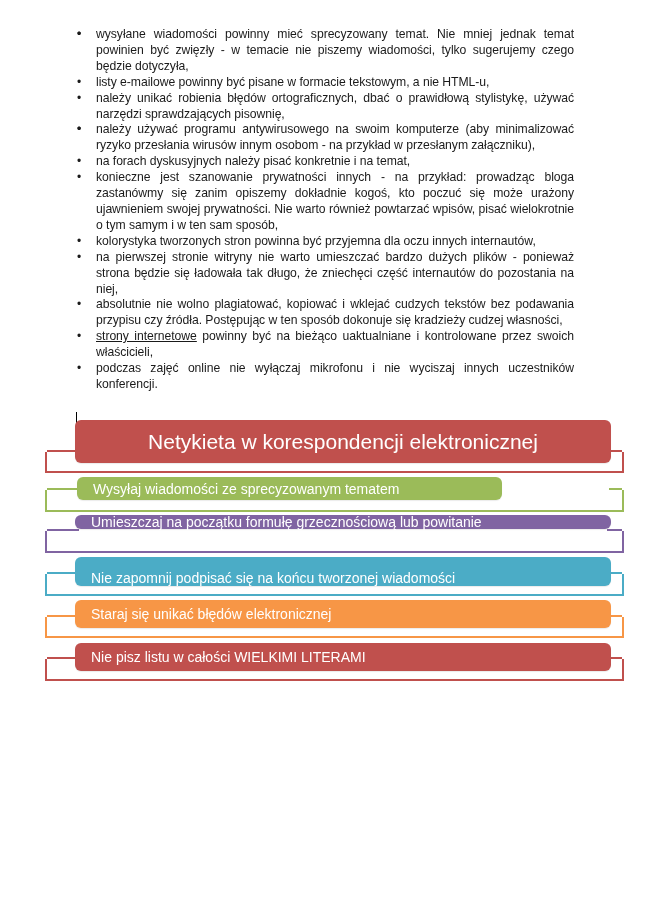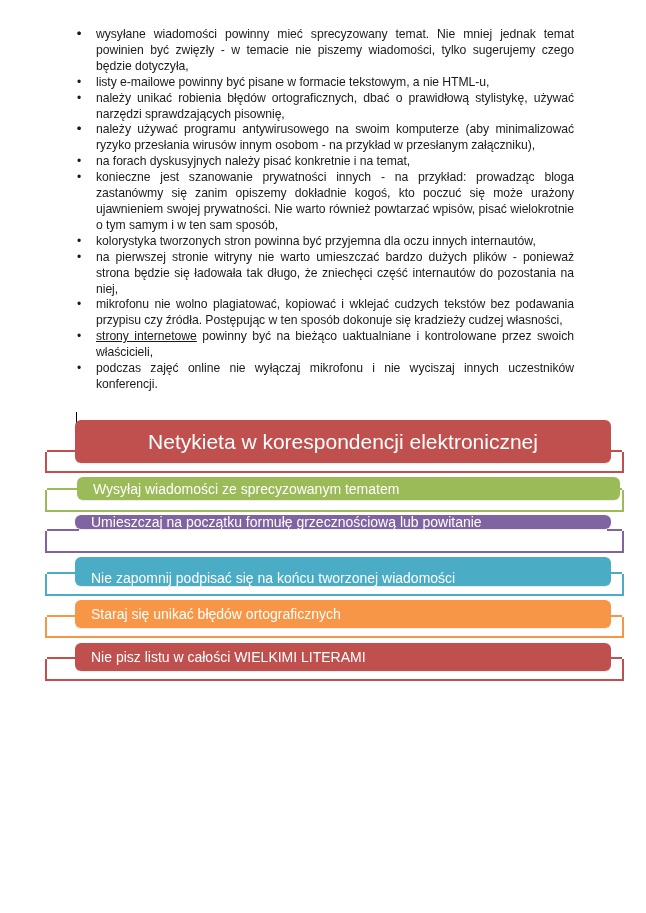--- a/index.html
+++ b/index.html
@@ -105,21 +105,21 @@
     <li><span class="bullet">•</span></li>
     <li><span class="bullet">•</span><span>wysyłane wiadomości powinny mieć sprecyzowany temat. Nie mniej jednak temat powinien być zwięzły - w temacie nie piszemy wiadomości, tylko sugerujemy czego będzie dotyczyła,</span></li>
     <li><span class="bullet">•</span><span>listy e-mailowe powinny być pisane w formacie tekstowym, a nie HTML-u,</span></li>
     <li><span class="bullet">•</span><span>należy unikać robienia błędów ortograficznych, dbać o prawidłową stylistykę, używać narzędzi sprawdzających pisownię,</span></li>
     <li><span class="bullet">•</span></li>
     <li><span class="bullet">•</span><span>należy używać programu antywirusowego na swoim komputerze (aby minimalizować ryzyko przesłania wirusów innym osobom - na przykład w przesłanym załączniku),</span></li>
     <li><span class="bullet">•</span><span>na forach dyskusyjnych należy pisać konkretnie i na temat,</span></li>
     <li><span class="bullet">•</span><span>konieczne jest szanowanie prywatności innych - na przykład: prowadząc bloga zastanówmy się zanim opiszemy dokładnie kogoś, kto poczuć się może urażony ujawnieniem swojej prywatności. Nie warto również powtarzać wpisów, pisać wielokrotnie o tym samym i w ten sam sposób,</span></li>
     <li><span class="bullet">•</span><span>kolorystyka tworzonych stron powinna być przyjemna dla oczu innych internautów,</span></li>
     <li><span class="bullet">•</span><span>na pierwszej stronie witryny nie warto umieszczać bardzo dużych plików - ponieważ strona będzie się ładowała tak długo, że zniechęci część internautów do pozostania na niej,</span></li>
-    <li><span class="bullet">•</span><span>mikrofonu nie wolno plagiatować, kopiować i wklejać cudzych tekstów bez podawania przypisu czy źródła. Postępując w ten sposób dokonuje się kradzieży cudzej własności,</span></li>
+    <li><span class="bullet">•</span><span>absolutnie nie wolno plagiatować, kopiować i wklejać cudzych tekstów bez podawania przypisu czy źródła. Postępując w ten sposób dokonuje się kradzieży cudzej własności,</span></li>
     <li><span class="bullet">•</span><span class="link-u">strony internetowe</span><span> powinny być na bieżąco uaktualniane i kontrolowane przez swoich właścicieli,</span></li>
     <li><span class="bullet">•</span><span>podczas zajęć online nie wyłączaj mikrofonu i nie wyciszaj innych uczestników konferencji.</span></li>
   </ul>
 
   <div class="cursor"></div>
 
   <div class="diagram">
 
     <div class="bracket" style="left:45px; top:452px; width:579px; height:21px; border-color:#C0504D;">
       <div class="hl" style="left:0; width:32px; background:#C0504D;"></div>
@@ -142,29 +142,29 @@
       <div class="hr" style="right:0; width:15px; background:#F79646;"></div>
     </div>
     <div class="bracket" style="left:45px; top:659px; width:579px; height:22px; border-color:#C0504D;">
       <div class="hl" style="left:0; width:32px; background:#C0504D;"></div>
       <div class="hr" style="right:0; width:15px; background:#C0504D;"></div>
     </div>
 
     <div class="box title" style="left:75px; top:420px; width:536px; height:43px; background:#C0504D;">
       <span>Netykieta w korespondencji elektronicznej</span>
     </div>
-    <div class="box item" style="left:77px; top:477px; width:543px; height:23px; background:#9BBB59;">
+    <div class="box item" style="left:77px; top:477px; width:425px; height:23px; background:#9BBB59;">
       <span>Wysyłaj wiadomości ze sprecyzowanym tematem</span>
     </div>
     <div class="box item" style="left:75px; top:515px; width:536px; height:14px; background:#8064A2;">
       <span>Umieszczaj na początku formułę grzecznościową lub powitanie</span>
     </div>
     <div class="box item" style="left:75px; top:557px; width:536px; height:29px; background:#4BACC6;align-items:flex-end;">
       <span>Nie zapomnij podpisać się na końcu tworzonej wiadomości</span>
     </div>
     <div class="box item" style="left:75px; top:600px; width:536px; height:28px; background:#F79646;">
-      <span>Staraj się unikać błędów ortograficznych</span>
+      <span>Staraj się unikać błędów elektronicznej</span>
     </div>
     <div class="box item" style="left:75px; top:643px; width:536px; height:28px; background:#C0504D;">
       <span>Nie pisz listu w całości WIELKIMI LITERAMI</span>
     </div>
   </div>
 </div>
 
 </body></html>

